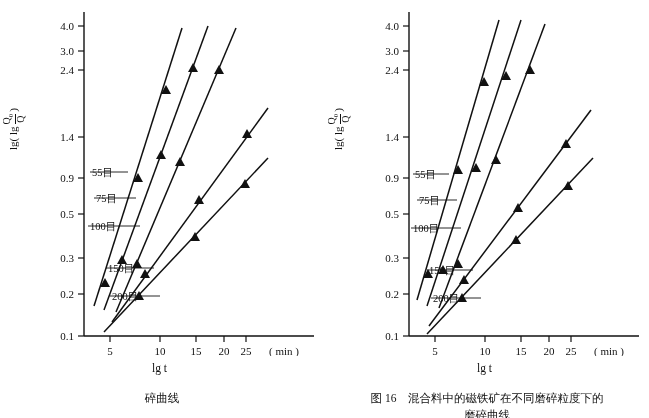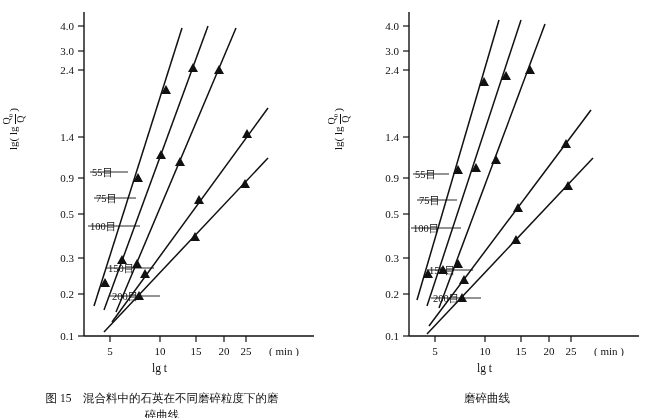--- a/index.html
+++ b/index.html
@@ -132,21 +132,20 @@
         <text x="84" y="294" font-size="10.5" fill="#111">200目</text>
         <line x1="82" y1="290" x2="132" y2="290" stroke="#111" stroke-width="0.9"></line>
       </g>
 
       <text x="132" y="344" font-size="0" fill="none"></text>
     </svg>
 
     <div style="position:absolute;left:152px;top:362px;font-size:11.5px;">lg t</div>
 
     <div class="cap" style="top:390px;">
-      <div class="l1">图 15　混合料中的石英在不同磨碎粒度下的磨</div>
       <div>碎曲线</div>
     </div>
   </div>
 
   <div class="panel right">
 
     <div class="ylab" style="left:2px;top:150px;transform:rotate(-90deg);transform-origin:left top;white-space:nowrap;">
       <span>lg(  lg</span><span style="display:inline-block;vertical-align:middle;text-align:center;margin:0 2px;">
         <span style="display:block;border-bottom:1px solid #111;line-height:1.05;font-size:10px;">
           <span>Q</span><sub style="font-size:7px;">0</sub>
@@ -249,17 +248,18 @@
         <text x="76" y="268" font-size="10.5" fill="#111">150目</text>
         <line x1="74" y1="264" x2="120" y2="264" stroke="#111" stroke-width="0.9"></line>
         <text x="80" y="296" font-size="10.5" fill="#111">200目</text>
         <line x1="78" y1="292" x2="128" y2="292" stroke="#111" stroke-width="0.9"></line>
       </g>
     </svg>
 
     <div style="position:absolute;left:152px;top:362px;font-size:11.5px;">lg t</div>
 
     <div class="cap" style="top:390px;">
+      <div class="l1">图 16　混合料中的磁铁矿在不同磨碎粒度下的</div>
       <div>磨碎曲线</div>
     </div>
   </div>
 
 </div>
 
 </body></html>

